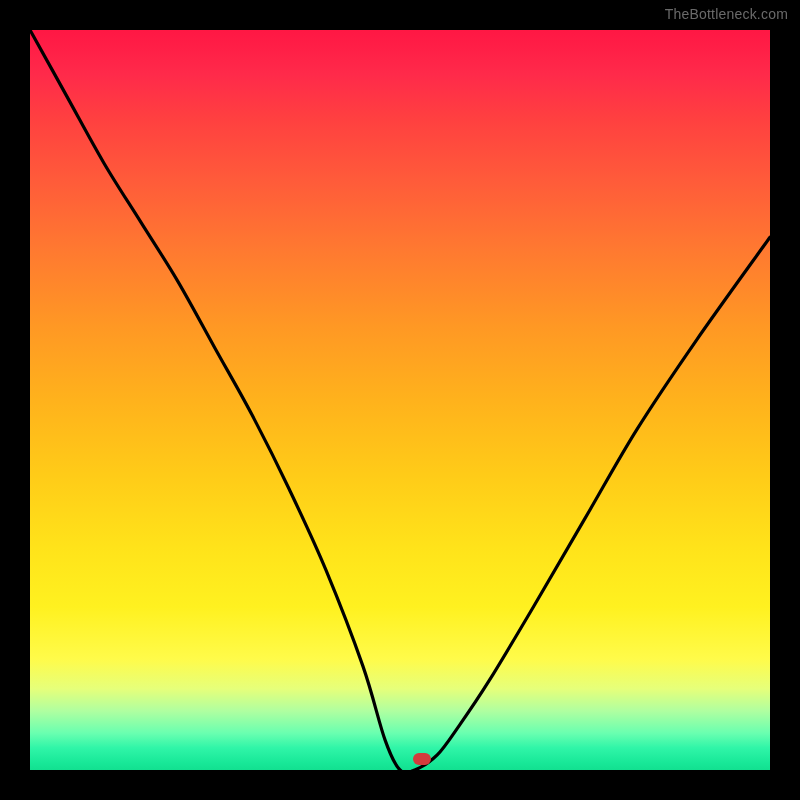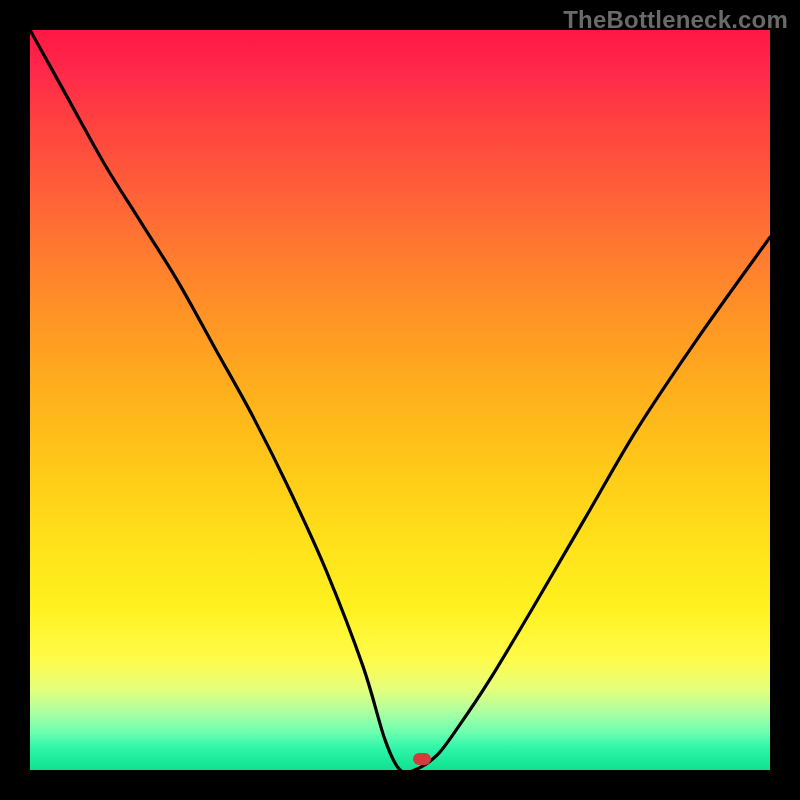--- a/index.html
+++ b/index.html
@@ -59,23 +59,23 @@
     height: 12px;
     border-radius: 6px;
     background: #d23c3c;
     transform: translate(-50%, -50%);
   }
   .watermark {
     position: absolute;
     top: 6px;
     right: 12px;
     color: #6a6a6a;
-    font-size: 24px;
+    font-size: 14px;
     letter-spacing: 0.2px;
-    font-weight: 700;
+    font-weight: 400;
     user-select: none;
   }
 </style>
 </head>
 <body>
 
 <div class="frame">
   <div class="watermark">TheBottleneck.com</div>
 
   <div class="plot">

